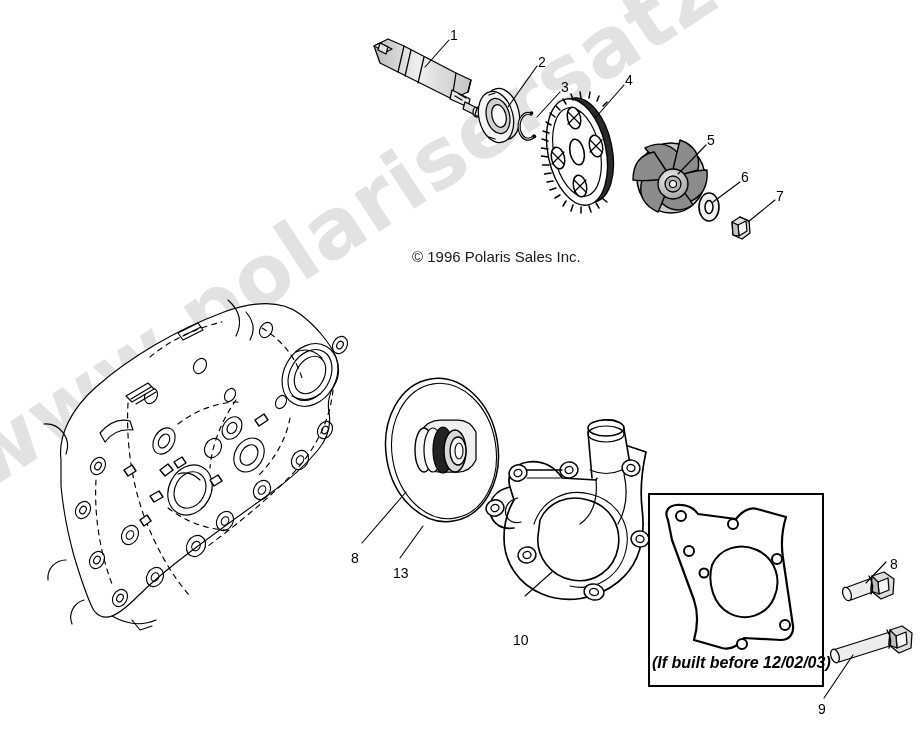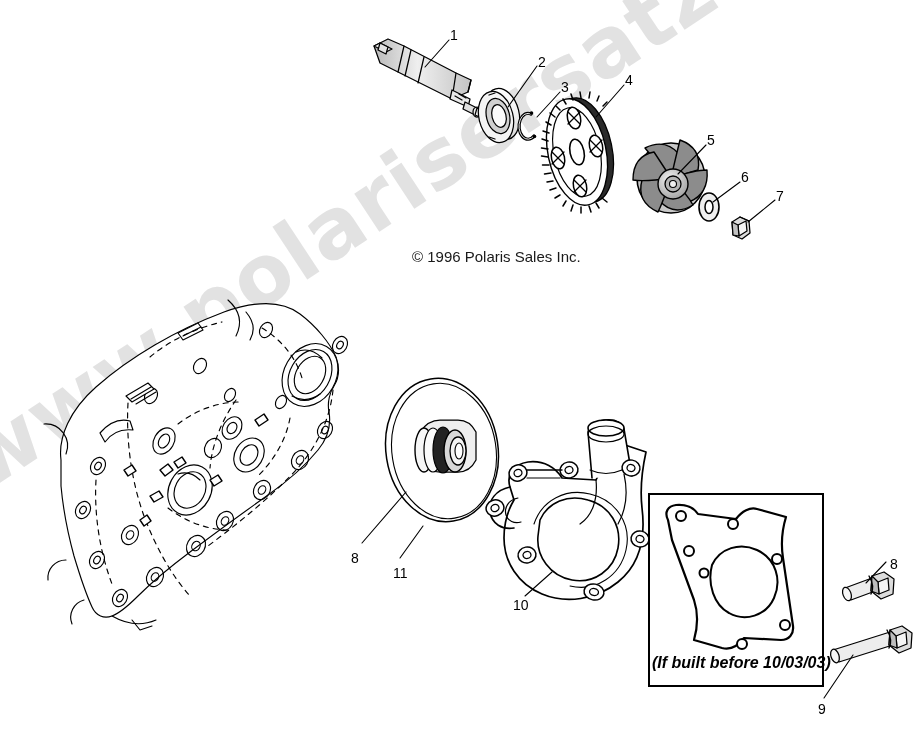--- a/index.html
+++ b/index.html
@@ -487,32 +487,32 @@
         <path d="M824 698 L853 655"></path>
         <path d="M525 596 L552 572"></path>
         <path d="M400 558 L423 526"></path>
         <path d="M362 543 L406 492"></path>
       </g>
 
     </g>
   </svg>
 
   <div class="inset-box"></div>
-  <div class="inset-caption">(If built before 10/03/03)</div>
+  <div class="inset-caption">(If built before 12/02/03)</div>
 
   <div class="copyright">© 1996 Polaris Sales Inc.</div>
 
   <div id="labels">
     <span class="callout" style="left: 450px; top: 28px;">1</span>
     <span class="callout" style="left: 538px; top: 55px;">2</span>
     <span class="callout" style="left: 561px; top: 80px;">3</span>
     <span class="callout" style="left: 625px; top: 73px;">4</span>
     <span class="callout" style="left: 707px; top: 133px;">5</span>
     <span class="callout" style="left: 741px; top: 170px;">6</span>
     <span class="callout" style="left: 776px; top: 189px;">7</span>
     <span class="callout" style="left: 890px; top: 557px;">8</span>
     <span class="callout" style="left: 818px; top: 702px;">9</span>
-    <span class="callout" style="left: 513px; top: 598px;">10</span>
-    <span class="callout" style="left: 393px; top: 566px;">11</span>
+    <span class="callout" style="left: 513px; top: 633px;">10</span>
+    <span class="callout" style="left: 393px; top: 566px;">13</span>
     <span class="callout" style="left: 351px; top: 551px;">8</span>
   </div>
 
 </div>
 
 </body></html>

